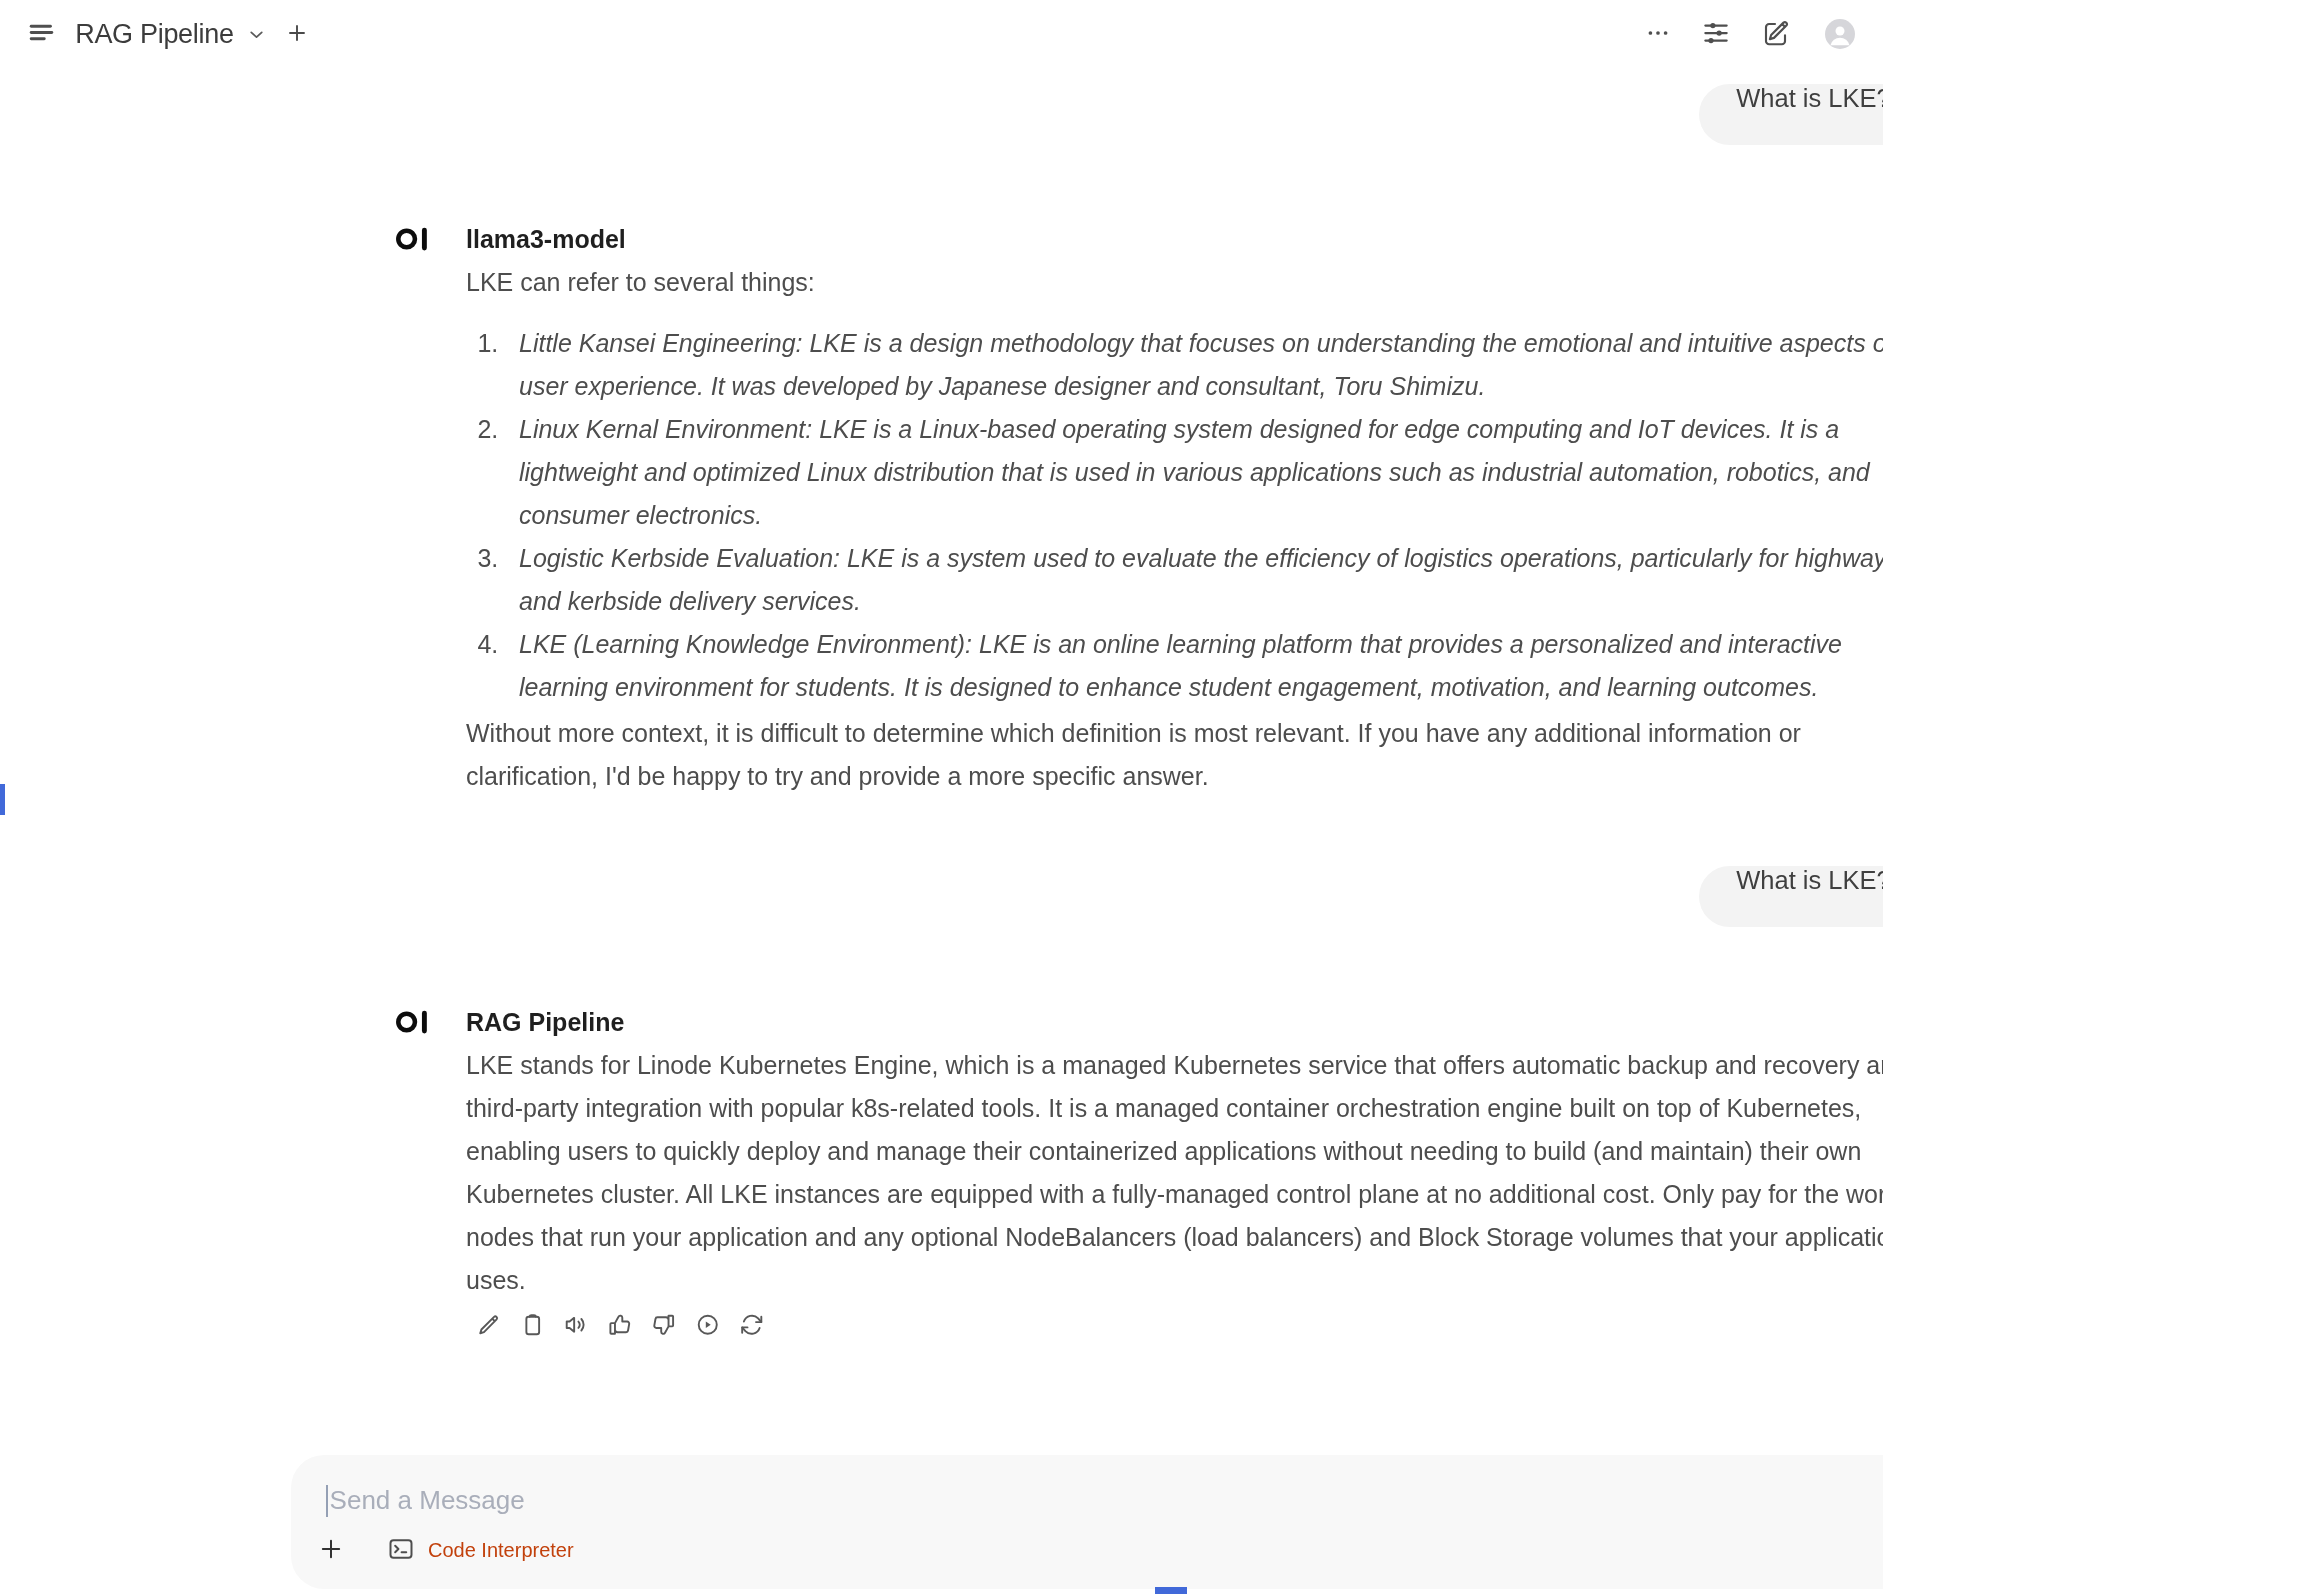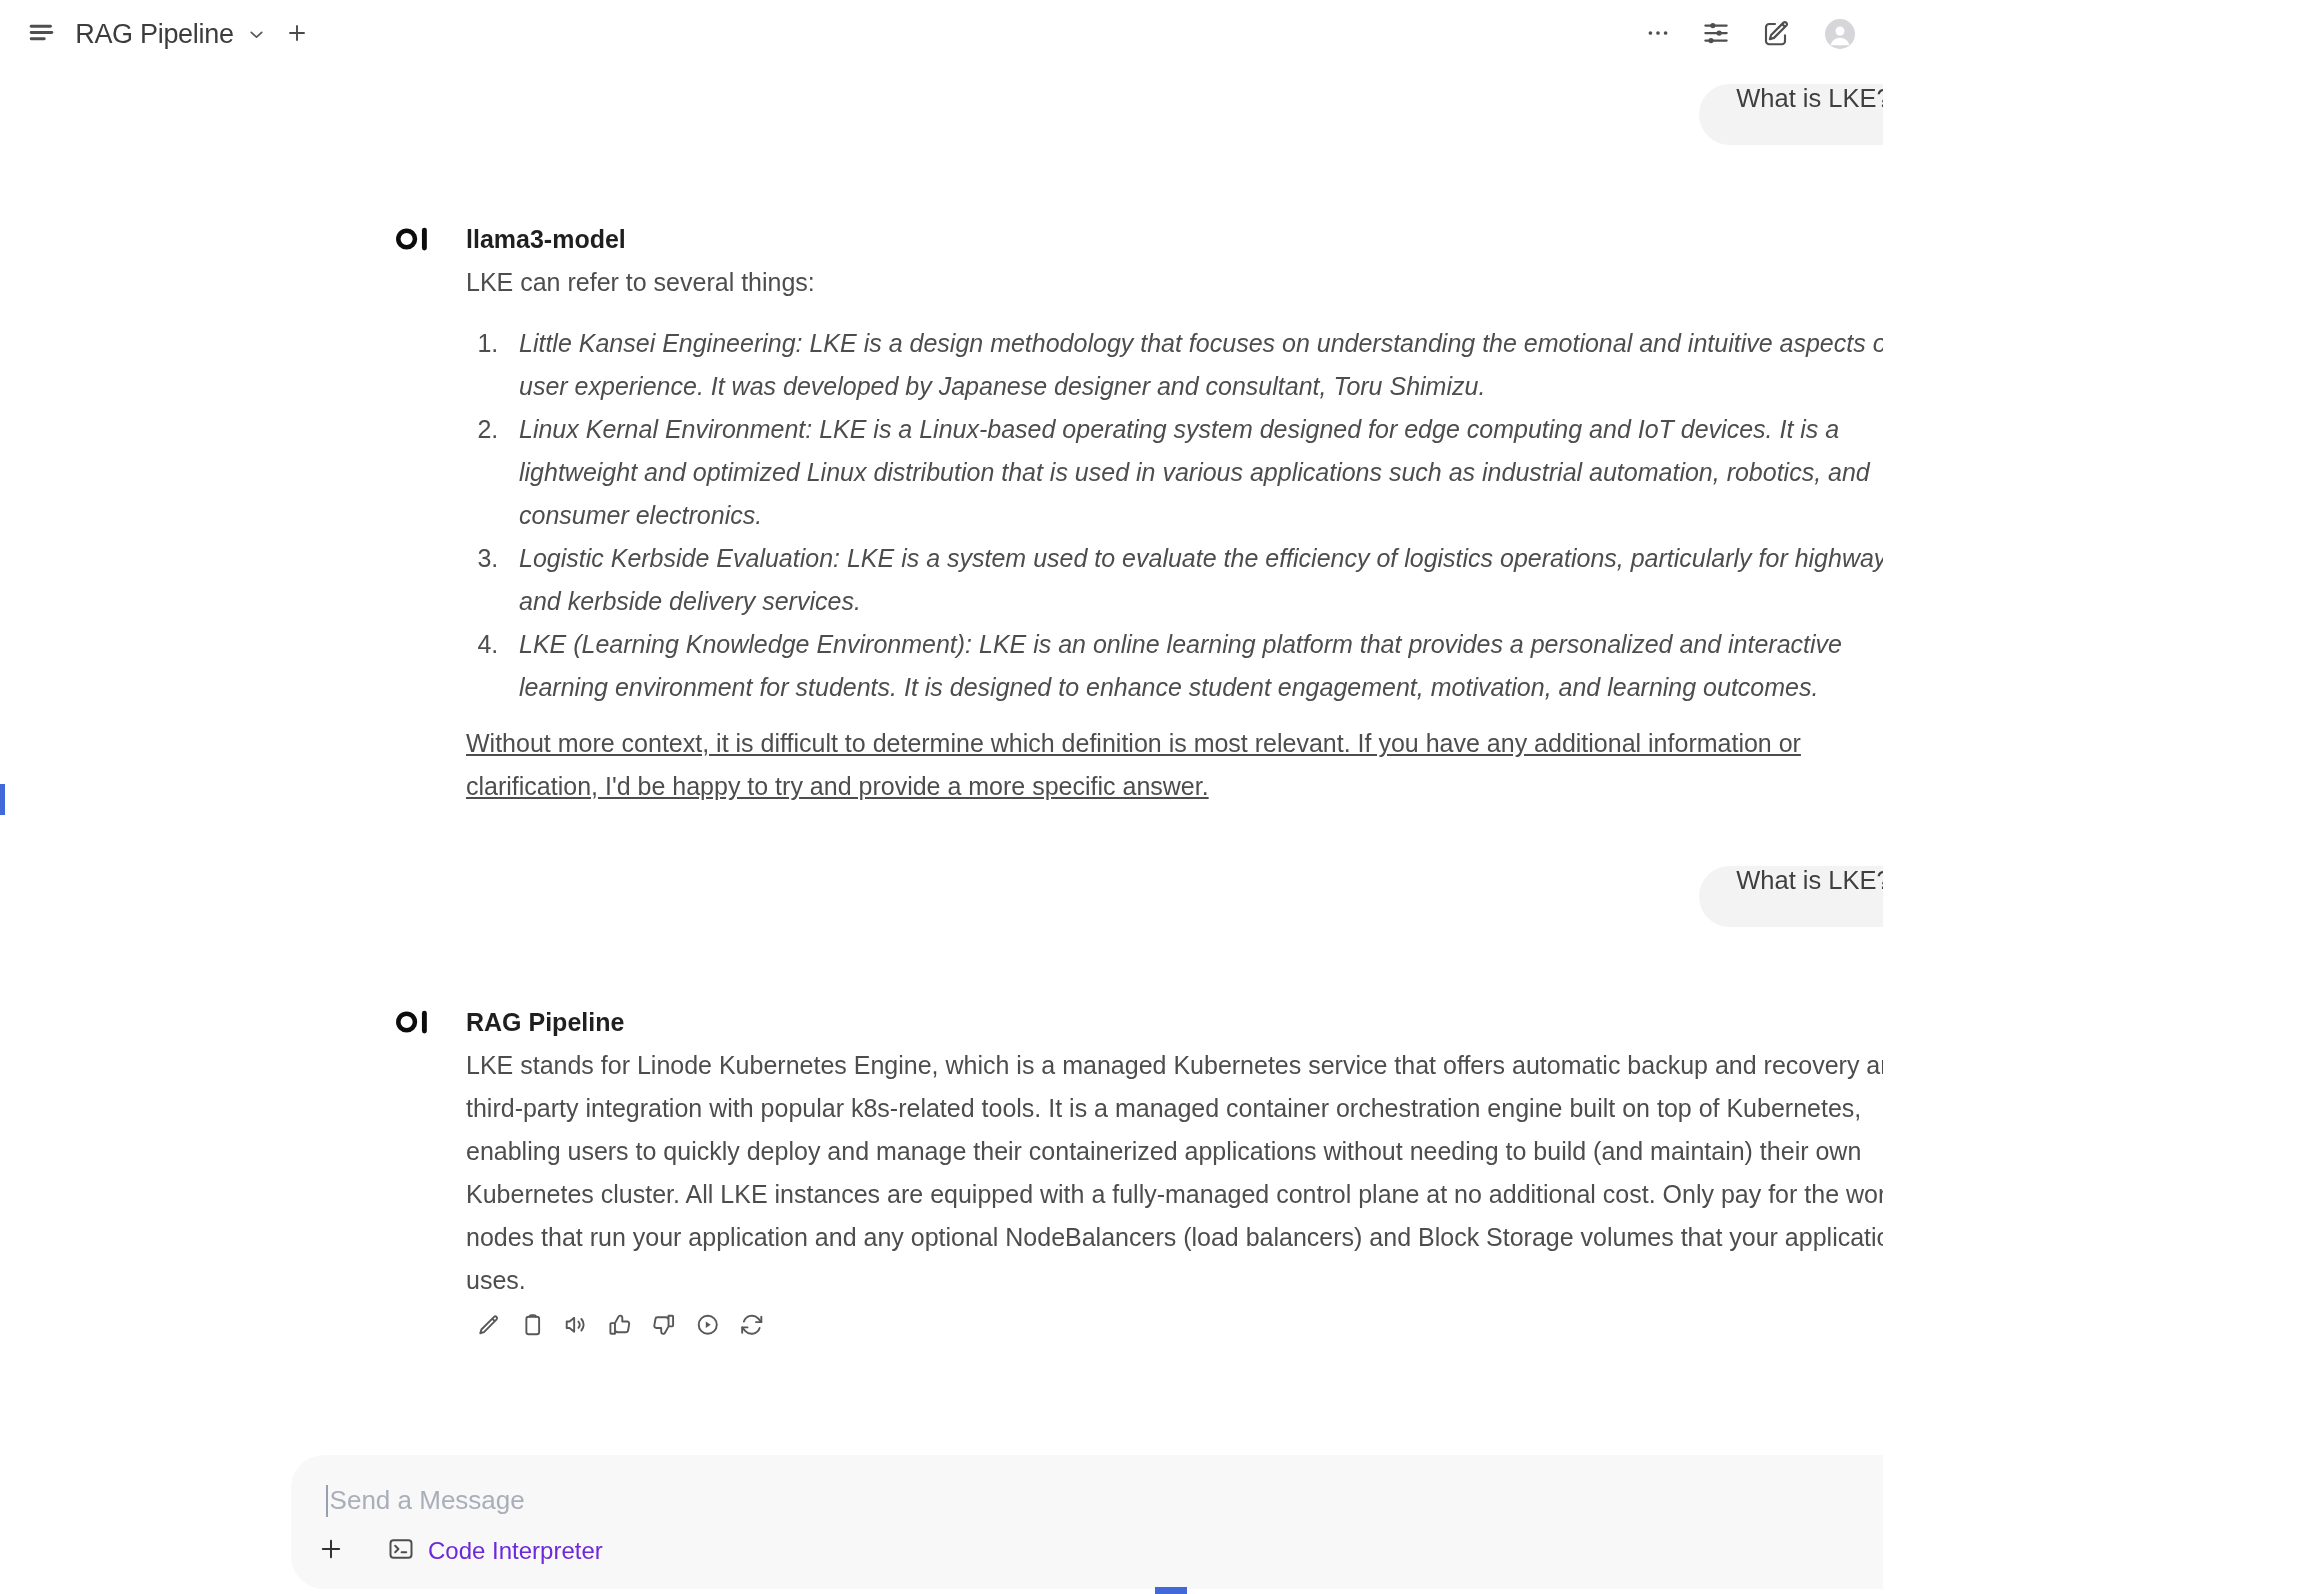--- a/index.html
+++ b/index.html
@@ -34,36 +34,36 @@
   .assistant.a2 { top:1001px; }
   .ai-avatar { position:absolute; left:17.6px; top:7px; width:51px; }
   .ai-avatar svg { width:46px; height:28px; }
   .ai-content { margin-left:89px; width:1468px; font-size:25px; line-height:43px; color:#4d4d4d; }
   .model-name { font-weight:700; color:#1f1f1f; font-size:25px; line-height:43px; }
 
   .olist { margin-top:17.6px; }
   .olist .li { display:flex; }
   .olist .num { width:53px; padding-left:11.4px; flex:none; }
   .olist .txt { flex:1;font-style:italic; }
-  .outro { margin-top:13px;text-decoration:underline; }
+  .outro { margin-top:3px; }
 
   .actions { margin-top:9.7px; display:flex; align-items:center; gap:18.4px; padding-left:9.7px; }
   .actions .icon-btn { color:#585858; }
   .actions .icon-btn svg { width:25.5px; height:25.5px; }
 
   
   .composer { position:absolute; left:291px; top:1455px; width:1749px; height:134px; background:#f8f8f8; border-radius:33px;text-align:right; }
   .composer-input { position:absolute; left:35px; top:26px; right:35px; height:39px; display:flex; align-items:center; cursor:text; }
   .caret { width:1.8px; height:32px; background:#95a0b5; margin-right:1.8px; }
   .placeholder { font-size:26px; color:#a9aeba; }
   .composer-row { position:absolute; left:26px; right:24px; bottom:10.5px; height:56px; display:flex; align-items:center; }
   .composer-plus svg { width:28px; height:28px; color:#323232; }
   .tool-chip { display:flex; align-items:center; gap:13px; margin-left:42px; cursor:pointer; }
   .tool-chip svg { width:28px; height:28px; color:#4e4e4e; }
-  .tool-label { font-size:24px; color:#6d28d9; }
+  .tool-label { font-size:20px; color:#c2410c; }
   .composer-right { margin-left:auto; display:flex; align-items:center; gap:23px; }
   .mic-btn svg { width:28px; height:28px; color:#767676; }
   .call-btn { width:54px; height:54px; border-radius:50%; background:#111111; display:flex; align-items:center; justify-content:center; border:none; cursor:pointer; }
   .call-btn svg { width:26px; height:26px; color:#ffffff; }
 
   .help-btn { position:absolute; left:2277px; top:1562px; font-size:24px; color:#6f6f6f; background:none; border:none; cursor:pointer; }
 
   
   .mark { position:absolute; background:#4169d9; }
   .mark.m-corner { left:4.4px; top:0; width:11.4px; height:8.8px; }

